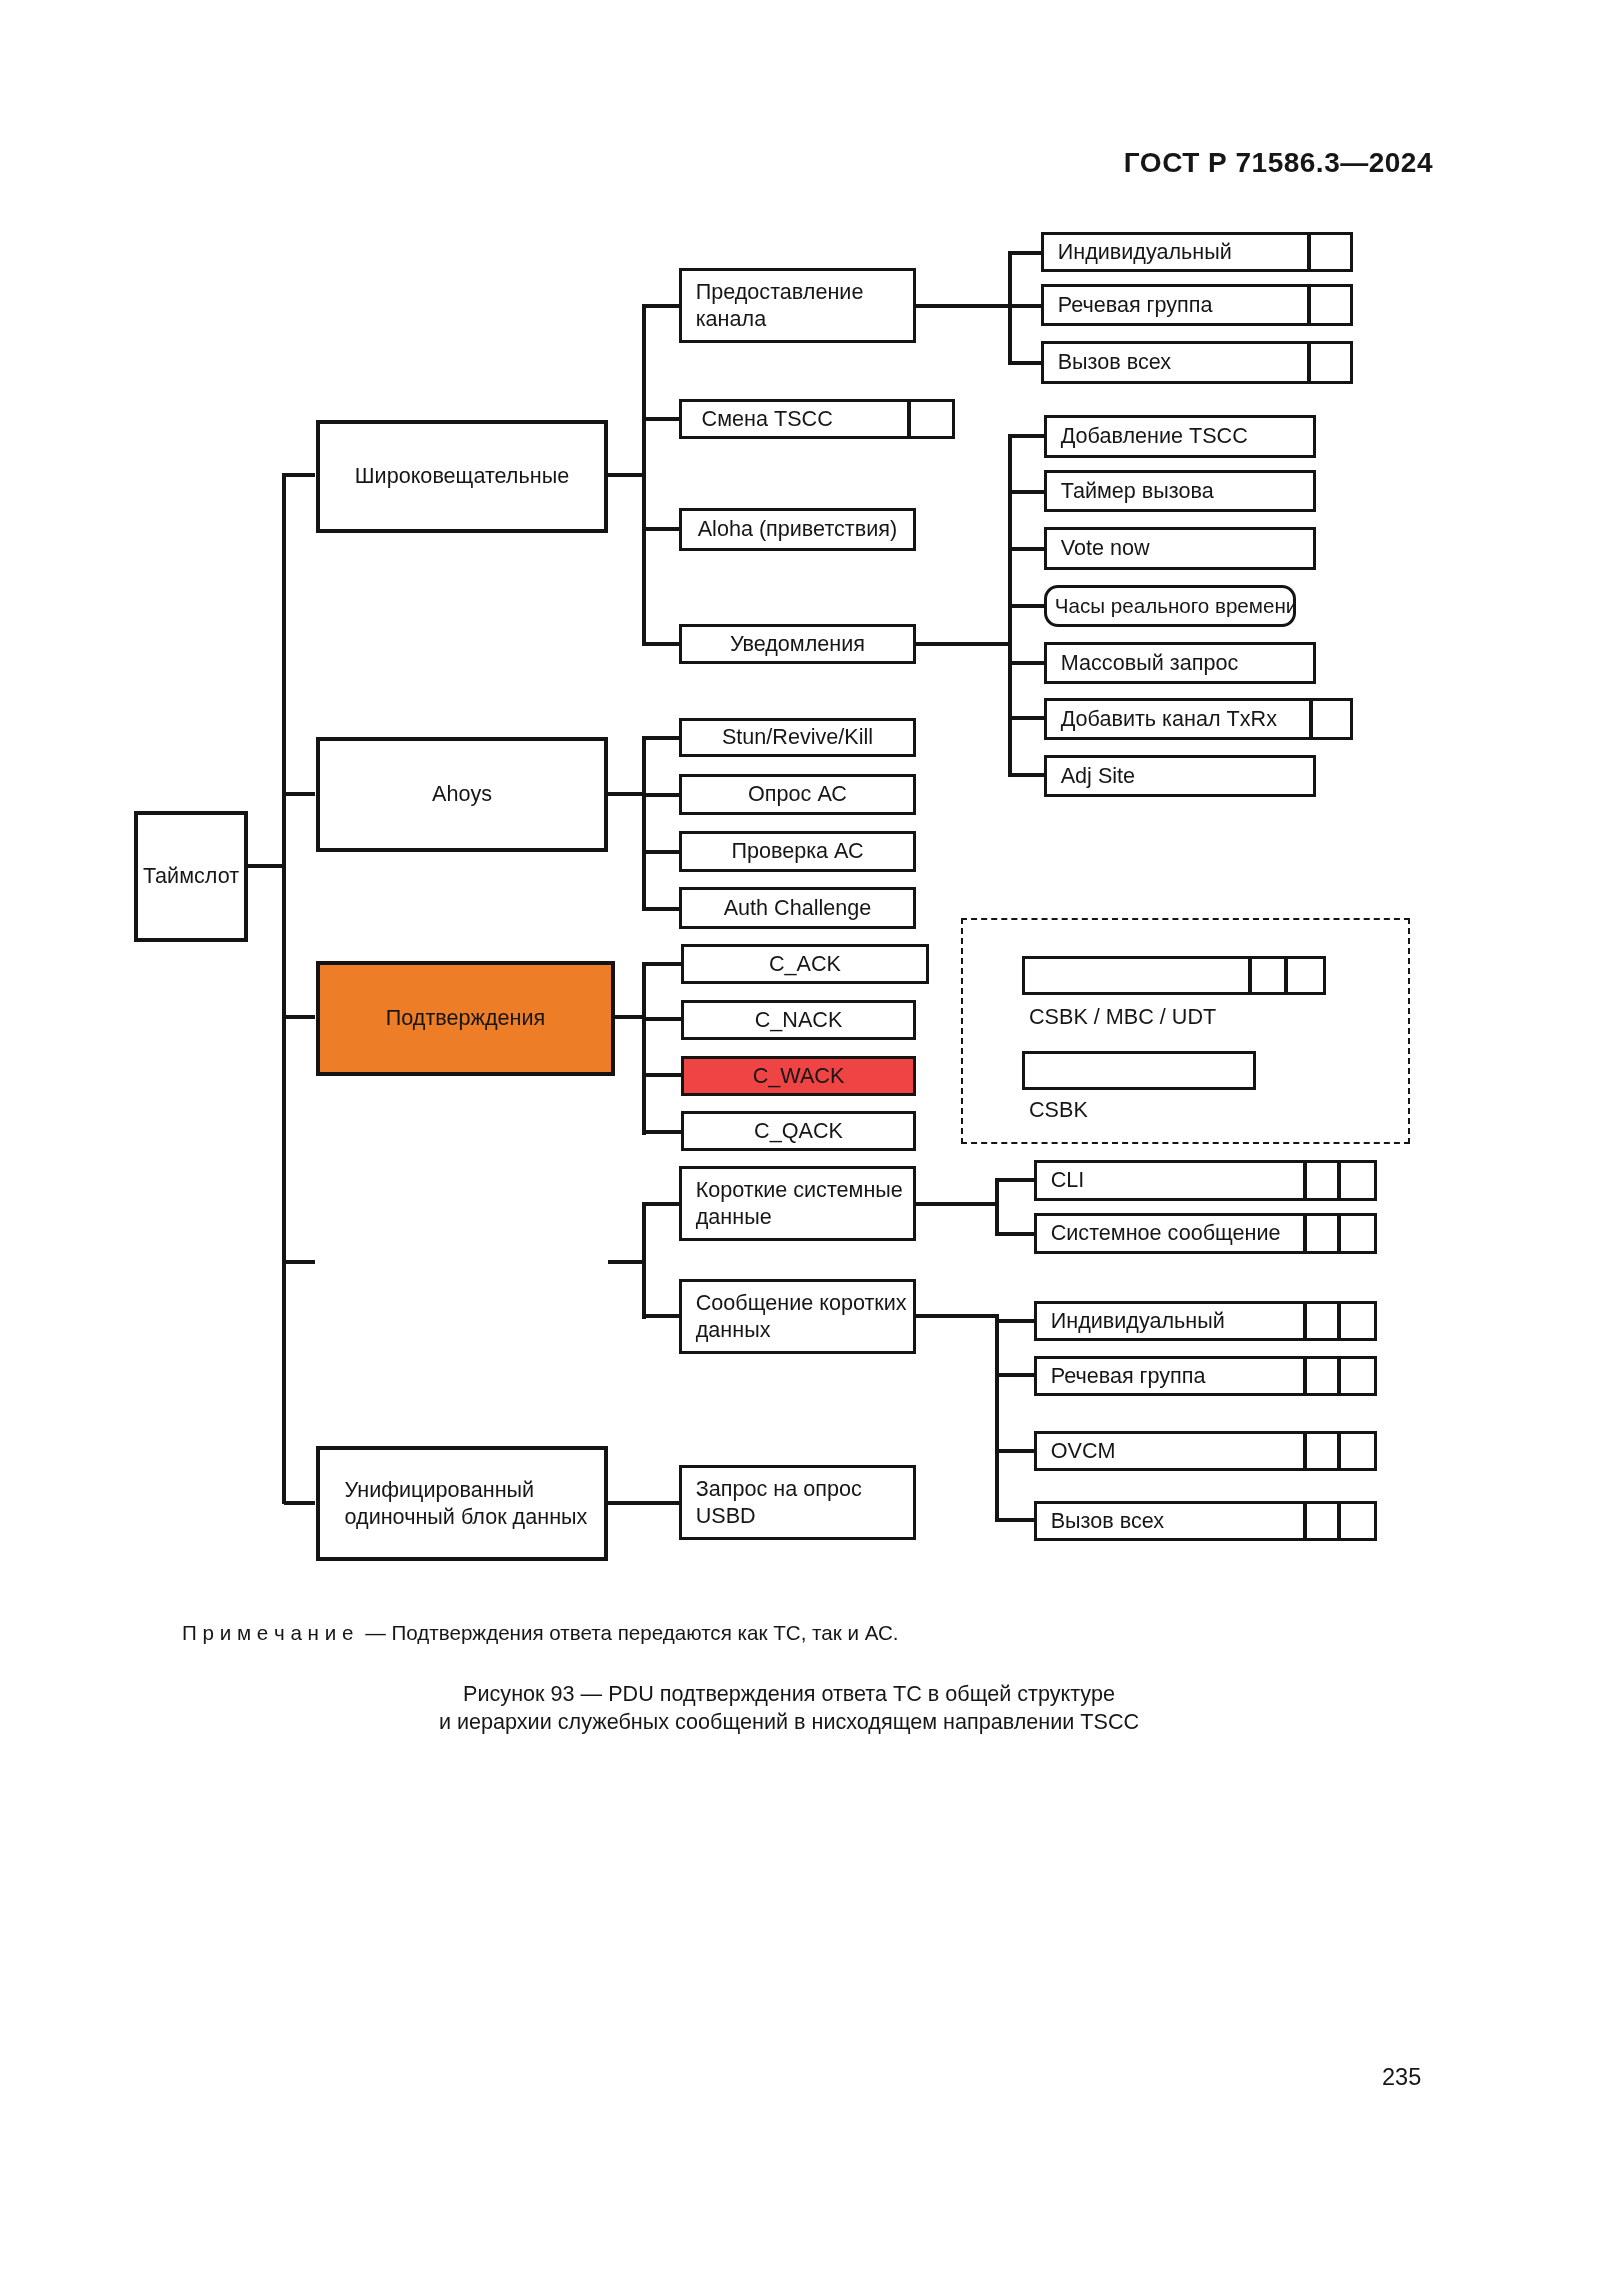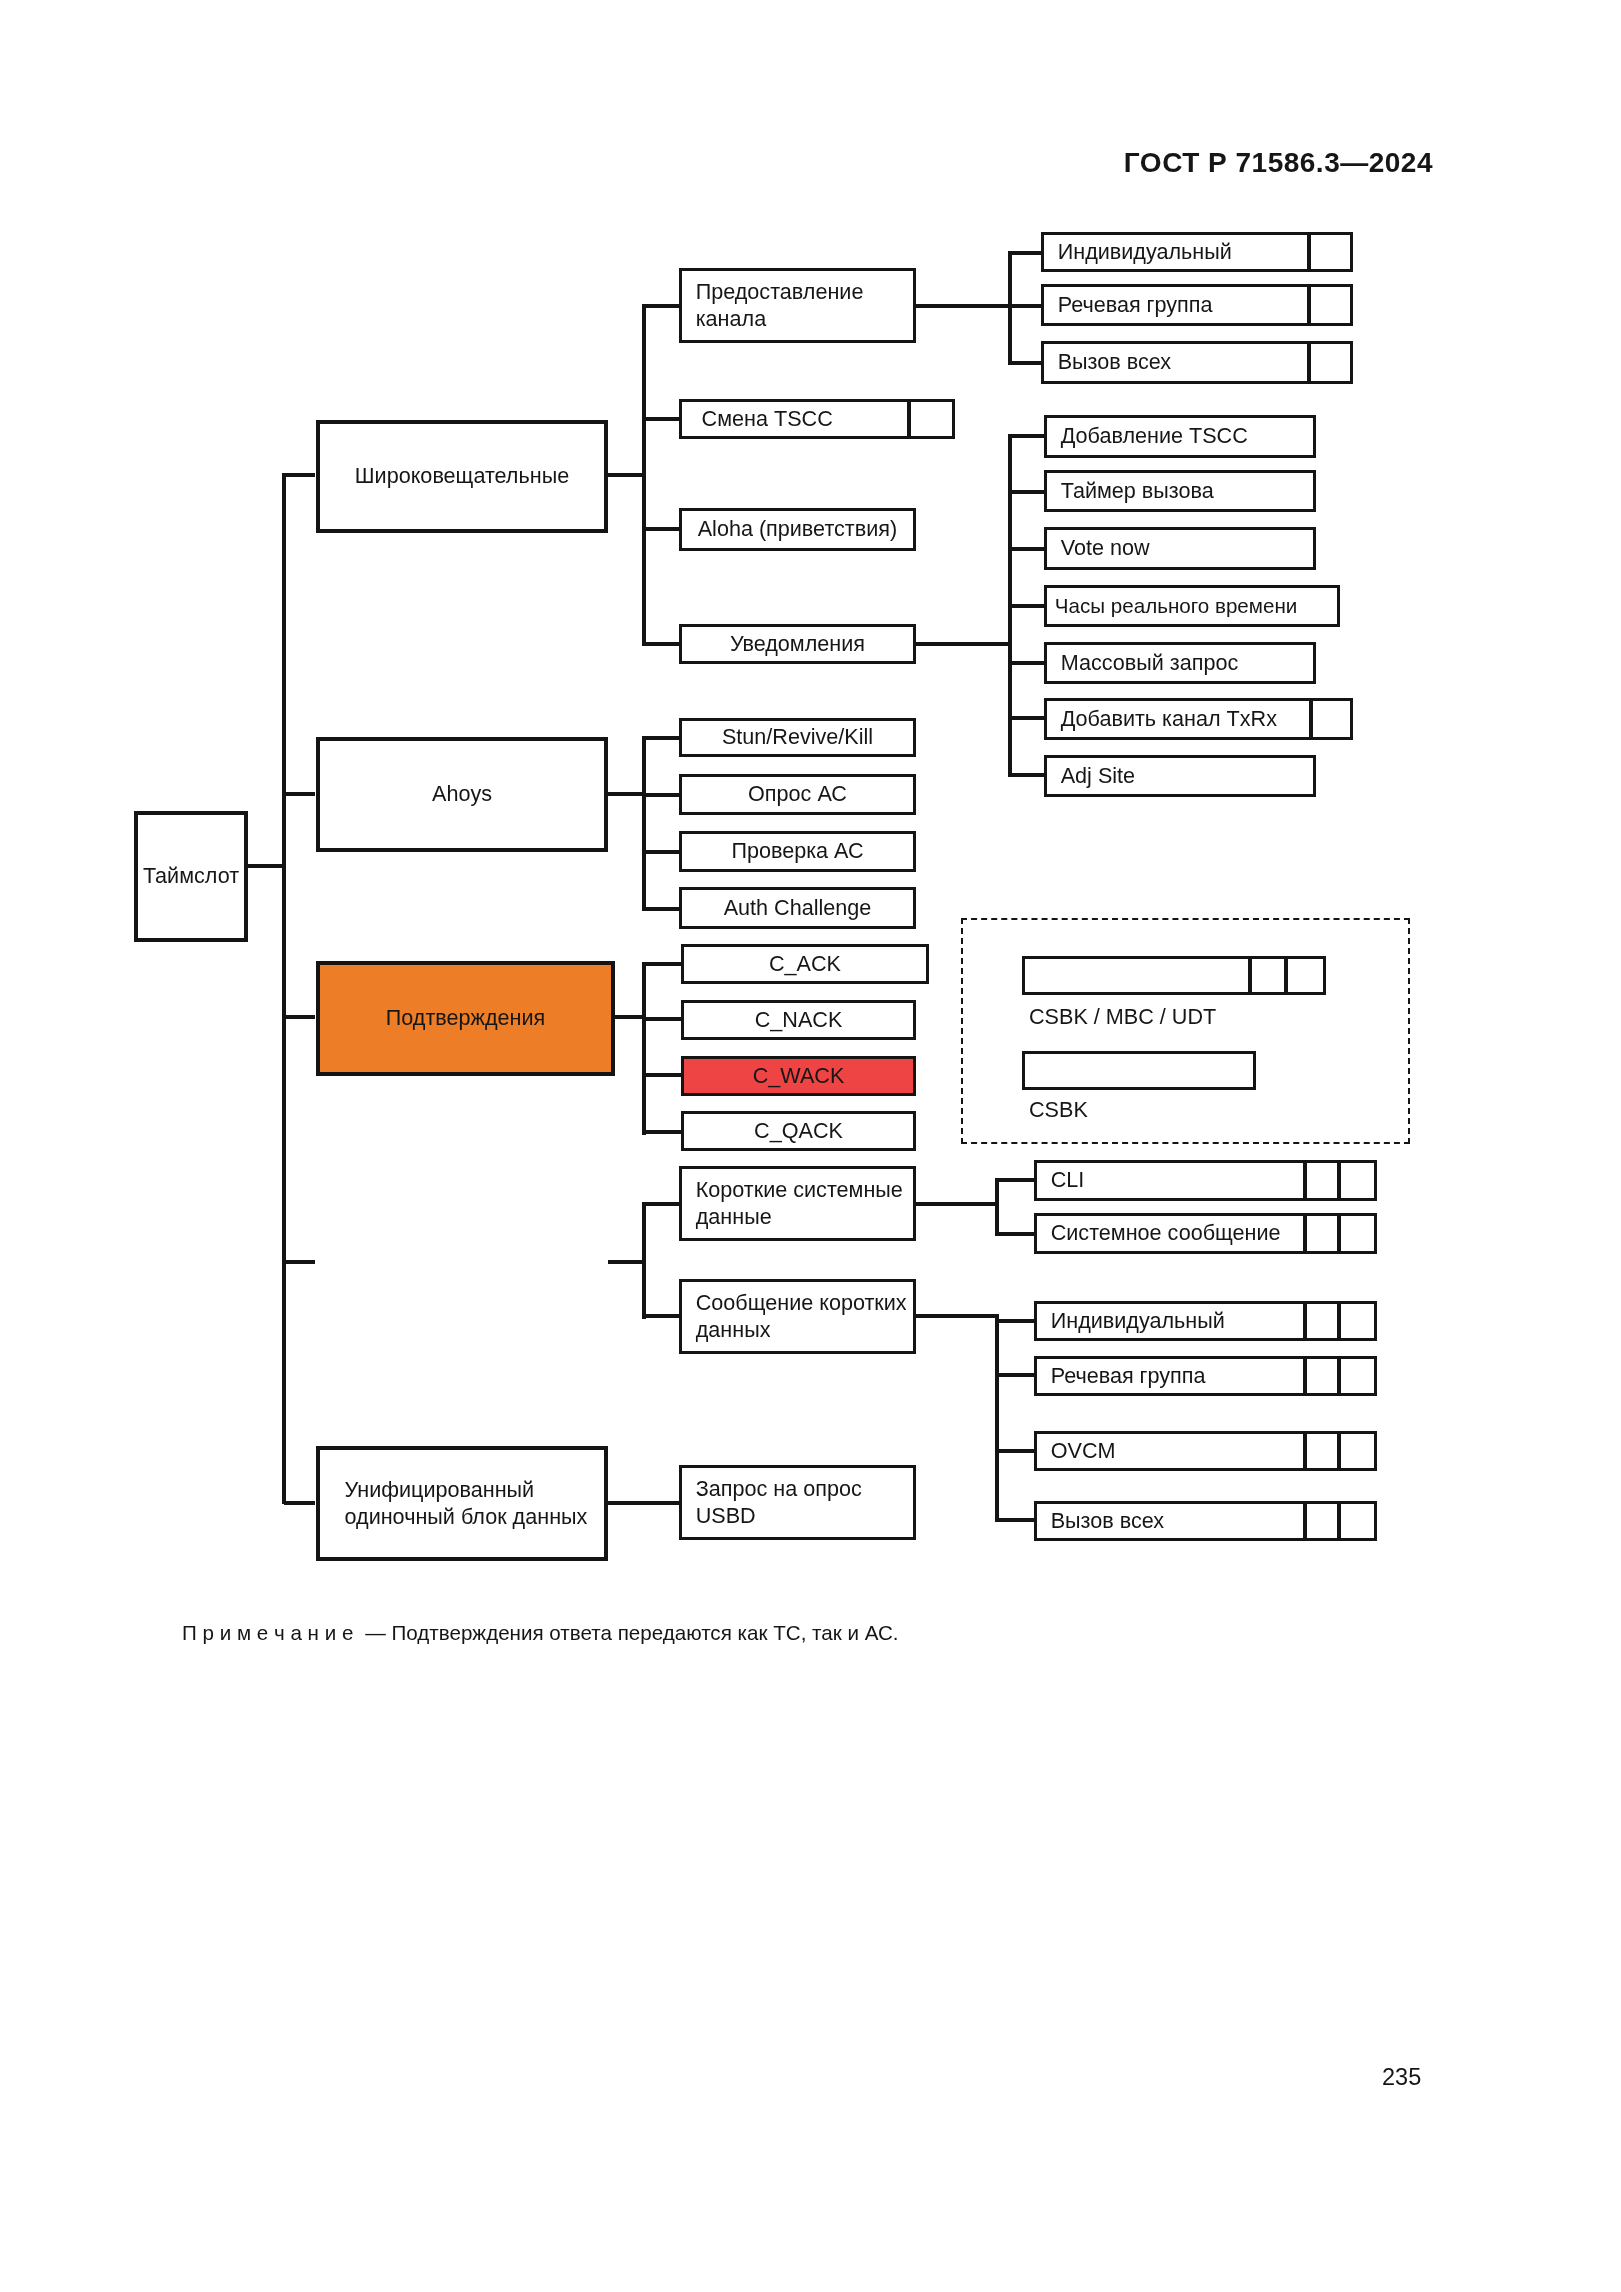--- a/index.html
+++ b/index.html
@@ -171,21 +171,21 @@
       </div>
       <div class="dbox" style="left: 1044px; top: 415px; width: 272px; height: 43px; border-width: 3.9px; background: rgb(255, 255, 255); font-size: 21.6px; padding-left: 13.7px;">
         <div>Добавление TSCC</div>
       </div>
       <div class="dbox" style="left: 1044px; top: 470px; width: 272px; height: 42px; border-width: 3.9px; background: rgb(255, 255, 255); font-size: 21.6px; padding-left: 13.7px;">
         <div>Таймер вызова</div>
       </div>
       <div class="dbox" style="left: 1044px; top: 527px; width: 272px; height: 43px; border-width: 3.9px; background: rgb(255, 255, 255); font-size: 21.6px; padding-left: 13.7px;">
         <div>Vote now</div>
       </div>
-      <div class="dbox" style="left: 1044px; top: 585px; width: 296px; height: 42px; border-width: 3.9px; background: rgb(255, 255, 255); font-size: 20.6px; padding-left: 7.8px;">
+      <div class="dbox" style="left: 1044px; top: 585px; width: 252px; height: 42px; border-width: 3.9px; background: rgb(255, 255, 255); font-size: 20.6px; padding-left: 7.8px; border-radius: 14px;">
         <div>Часы реального времени</div>
       </div>
       <div class="dbox" style="left: 1044px; top: 642px; width: 272px; height: 42px; border-width: 3.9px; background: rgb(255, 255, 255); font-size: 21.6px; padding-left: 13.7px;">
         <div>Массовый запрос</div>
       </div>
       <div class="dbox" style="left: 1044px; top: 698px; width: 309px; height: 42px; border-width: 3.9px; background: rgb(255, 255, 255); font-size: 21.6px; padding-left: 13.7px;">
         <div>Добавить канал TxRx</div>
         <div class="divcell" style="right: 37px;"></div>
       </div>
       <div class="dbox" style="left: 1044px; top: 755px; width: 272px; height: 42px; border-width: 3.9px; background: rgb(255, 255, 255); font-size: 21.6px; padding-left: 13.7px;">
@@ -225,16 +225,20 @@
         <div class="divcell" style="right: 35px;"></div>
         <div class="divcell" style="right: 71px;"></div>
       </div>
       <div class="dbox" style="left: 1022px; top: 1051px; width: 234px; height: 39px; border-width: 3.9px; background: rgb(255, 255, 255); font-size: 21.6px;"></div>
     </div>
 
   <div class="note">
     <span>П р и м е ч а н и е</span><span class="notetext">— Подтверждения ответа передаются как ТС, так и АС.</span>
   </div>
 
+  <div class="caption">
+    <div>Рисунок 93 — PDU подтверждения ответа ТС в общей структуре</div>
+    <div>и иерархии служебных сообщений в нисходящем направлении TSCC</div>
+  </div>
 
   <div class="pageno">235</div>
 </div>
 
 
 </body></html>

